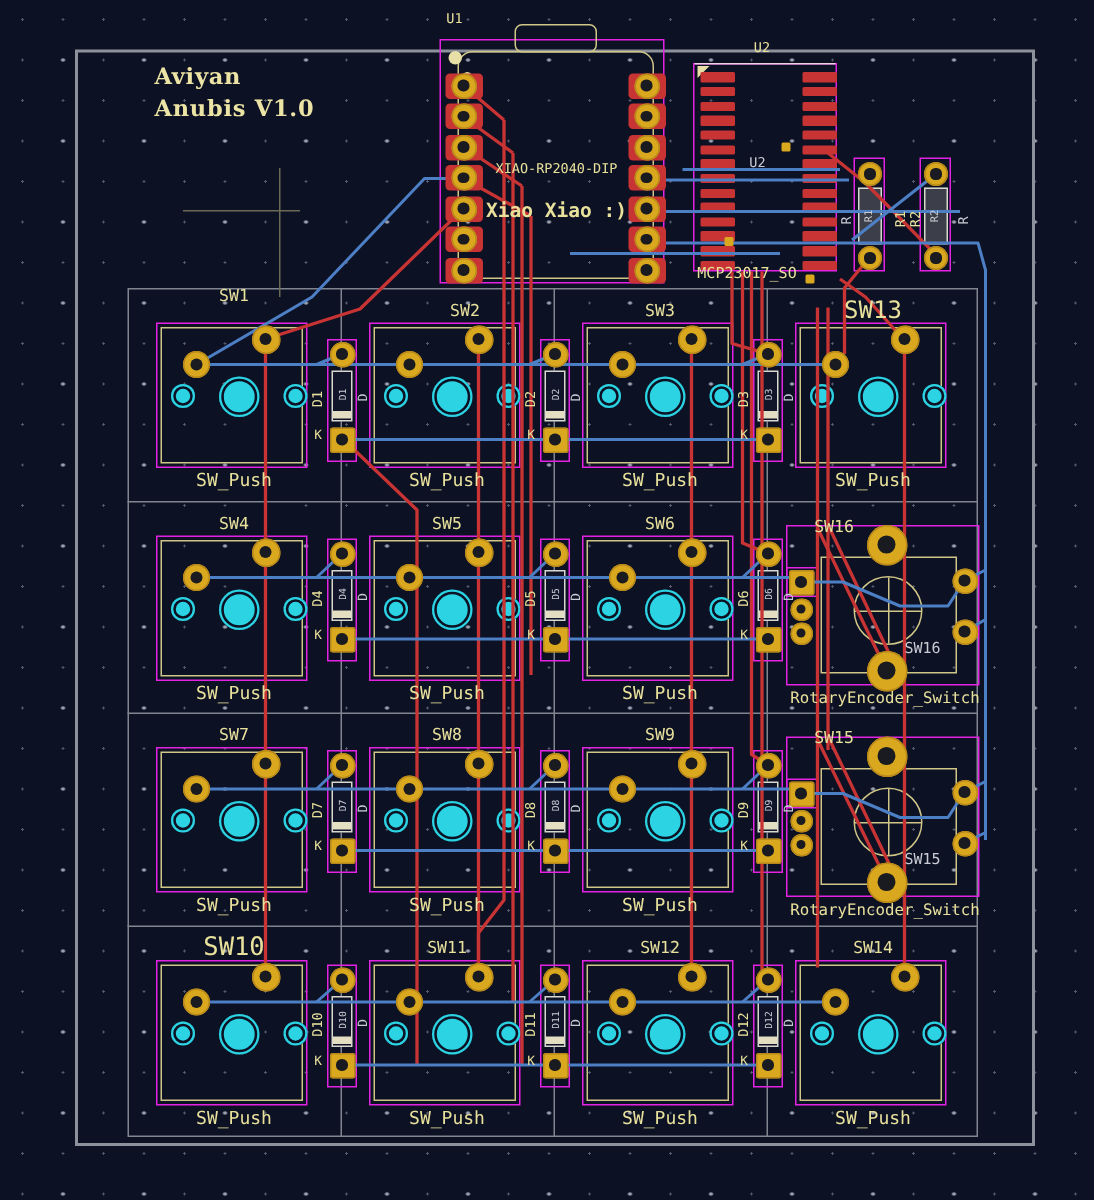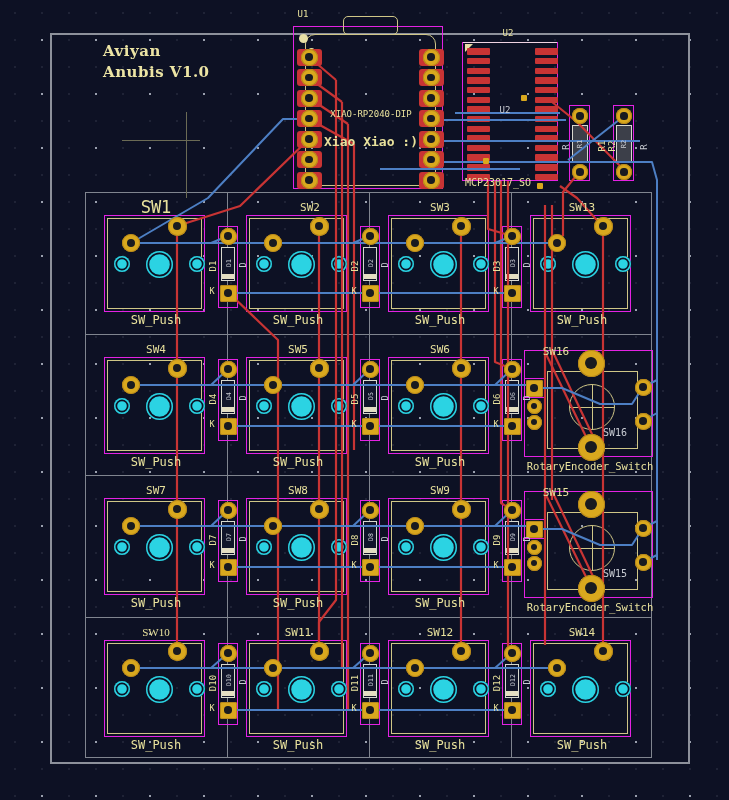--- a/index.html
+++ b/index.html
@@ -138,21 +138,21 @@
       <path d="M353 526 L370 510" stroke="#4D7FC4" stroke-width="2" fill="none" stroke-linejoin="round"></path>
       <path d="M495 526 L512 510" stroke="#4D7FC4" stroke-width="2" fill="none" stroke-linejoin="round"></path>
       <path d="M228 567 H512" stroke="#4D7FC4" stroke-width="2" fill="none" stroke-linejoin="round"></path>
       <path d="M131 668 H557" stroke="#4D7FC4" stroke-width="2" fill="none" stroke-linejoin="round"></path>
       <path d="M211 668 L228 653" stroke="#4D7FC4" stroke-width="2" fill="none" stroke-linejoin="round"></path>
       <path d="M353 668 L370 653" stroke="#4D7FC4" stroke-width="2" fill="none" stroke-linejoin="round"></path>
       <path d="M495 668 L512 653" stroke="#4D7FC4" stroke-width="2" fill="none" stroke-linejoin="round"></path>
       <path d="M228 710 H512" stroke="#4D7FC4" stroke-width="2" fill="none" stroke-linejoin="round"></path>
     </svg>
 
-<div class="ctxt yel" style="left: 156px; top: 207px; font-size: 17px;">SW1</div>
+<div class="ctxt yel" style="left: 156px; top: 197px; font-size: 11px;">SW1</div>
     <div class="crtyd" style="left: 104px; top: 215px; width: 101px; height: 97px;"></div>
     <div class="fab" style="left: 107px; top: 218px; width: 95px; height: 91px;"></div>
     <div class="cyc" style="left: 145.5px; top: 250.5px; width: 27px; height: 27px;"></div>
     <div class="cyc" style="left: 114px; top: 256px; width: 16px; height: 16px;"></div>
     <div class="cyc" style="left: 189px; top: 256px; width: 16px; height: 16px;"></div>
     <div class="pth" style="left: 167.5px; top: 216.5px; width: 19px; height: 19px;">
       <i></i>
     </div>
     <div class="pth" style="left: 122px; top: 234px; width: 18px; height: 18px;">
       <i></i>
@@ -177,21 +177,21 @@
     <div class="cyc" style="left: 429.5px; top: 250.5px; width: 27px; height: 27px;"></div>
     <div class="cyc" style="left: 398px; top: 256px; width: 16px; height: 16px;"></div>
     <div class="cyc" style="left: 473px; top: 256px; width: 16px; height: 16px;"></div>
     <div class="pth" style="left: 451.5px; top: 216.5px; width: 19px; height: 19px;">
       <i></i>
     </div>
     <div class="pth" style="left: 406px; top: 234px; width: 18px; height: 18px;">
       <i></i>
     </div>
     <div class="ctxt yel" style="left: 440px; top: 320px; font-size: 12px;">SW_Push</div>
-    <div class="ctxt yel" style="left: 582px; top: 207px; font-size: 11px;">SW13</div>
+    <div class="ctxt yel" style="left: 582px; top: 207px; font-size: 16px;">SW13</div>
     <div class="crtyd" style="left: 530px; top: 215px; width: 101px; height: 97px;"></div>
     <div class="fab" style="left: 533px; top: 218px; width: 95px; height: 91px;"></div>
     <div class="cyc" style="left: 571.5px; top: 250.5px; width: 27px; height: 27px;"></div>
     <div class="cyc" style="left: 540px; top: 256px; width: 16px; height: 16px;"></div>
     <div class="cyc" style="left: 615px; top: 256px; width: 16px; height: 16px;"></div>
     <div class="pth" style="left: 593.5px; top: 216.5px; width: 19px; height: 19px;">
       <i></i>
     </div>
     <div class="pth" style="left: 548px; top: 234px; width: 18px; height: 18px;">
       <i></i>
@@ -268,21 +268,21 @@
     <div class="cyc" style="left: 429.5px; top: 533.5px; width: 27px; height: 27px;"></div>
     <div class="cyc" style="left: 398px; top: 539px; width: 16px; height: 16px;"></div>
     <div class="cyc" style="left: 473px; top: 539px; width: 16px; height: 16px;"></div>
     <div class="pth" style="left: 451.5px; top: 499.5px; width: 19px; height: 19px;">
       <i></i>
     </div>
     <div class="pth" style="left: 406px; top: 517px; width: 18px; height: 18px;">
       <i></i>
     </div>
     <div class="ctxt yel" style="left: 440px; top: 603px; font-size: 12px;">SW_Push</div>
-    <div class="ctxt yel" style="left: 156px; top: 632px; font-size: 11px; font-family: Liberation Serif, serif;">SW10</div>
+    <div class="ctxt yel" style="left: 156px; top: 632px; font-size: 17px;">SW10</div>
     <div class="crtyd" style="left: 104px; top: 640px; width: 101px; height: 97px;"></div>
     <div class="fab" style="left: 107px; top: 643px; width: 95px; height: 91px;"></div>
     <div class="cyc" style="left: 145.5px; top: 675.5px; width: 27px; height: 27px;"></div>
     <div class="cyc" style="left: 114px; top: 681px; width: 16px; height: 16px;"></div>
     <div class="cyc" style="left: 189px; top: 681px; width: 16px; height: 16px;"></div>
     <div class="pth" style="left: 167.5px; top: 641.5px; width: 19px; height: 19px;">
       <i></i>
     </div>
     <div class="pth" style="left: 122px; top: 659px; width: 18px; height: 18px;">
       <i></i>

